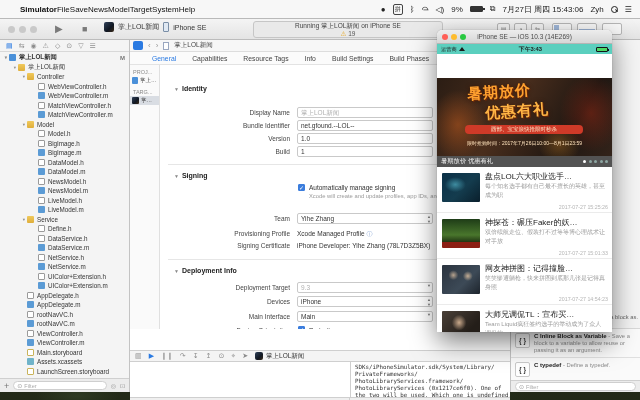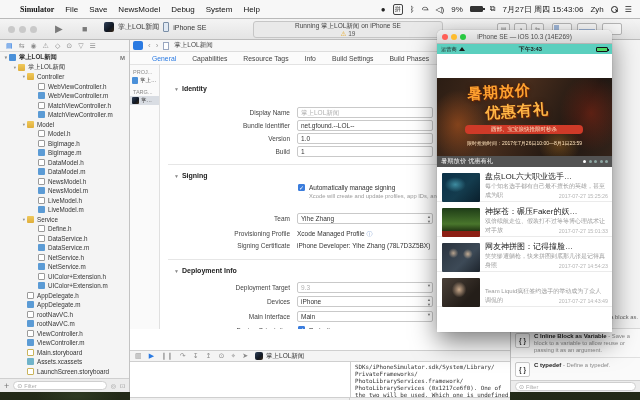--- a/index.html
+++ b/index.html
@@ -13,22 +13,22 @@
       radial-gradient(70px 18px at 75% 99%, #24301c 0%, transparent 70%),
       linear-gradient(#16190f,#232a18);
   }
   .abs { position:absolute; }
 
   
   .menubar { left:0; top:0; width:640px; height:19px; background:#f7f7f7;
     border-bottom:1px solid #b9b9b9; display:flex; align-items:center;
     font-size:8px; color:#111; }
   .menubar .apple { margin-left:10px; font-size:9px; }
-  .menubar .mname { font-weight:bold; margin-left:10px;font-family:Liberation Serif, serif; }
-  .menubar .mitem { margin-left:11px; }
+  .menubar .mname { font-weight:bold; margin-left:10px; }
+  .menubar .mitem { }
   .mb-right { margin-left:auto; display:flex; align-items:center; gap:7px; padding-right:8px; color:#222; }
   .mb-ic { font-size:8px; }
   .inputbadge { border:1px solid #444; border-radius:2px; font-size:6px; padding:0 1px; }
   .batt { width:13px; height:6px; border:1px solid #333; border-radius:1px; position:relative; background:#333; }
   .batt:after { content:""; position:absolute; right:-3px; top:1px; width:2px; height:2px; background:#333; }
   .mag { width:7px; height:7px; position:relative; }
   .mag:before { content:""; position:absolute; left:0; top:0; width:5px; height:5px; border:1px solid #222; border-radius:50%; }
   .mag:after { content:""; position:absolute; left:4px; top:4px; width:3px; height:1px; background:#222; transform:rotate(45deg); }
 
   
@@ -183,42 +183,42 @@
     transform:rotate(-4deg); text-shadow:1px 1px 0 #6d2807, 0 0 4px #3a1402; letter-spacing:1px; }
   .ribbon { position:absolute; left:28px; top:47px; width:118px; height:9px; background:#cf3a28;
     border-radius:4px; color:#ffe7c9; font-size:5.5px; text-align:center; line-height:9px; }
   .bdate { position:absolute; left:0; top:62px; width:100%; text-align:center; font-size:5px; color:#ffe3bd; }
   .caption { position:absolute; left:0; top:126px; width:100%; height:11px; background:rgba(35,35,35,.78);
     display:flex; align-items:center; font-size:6.3px; color:#f2f2f2; padding:0 4px; }
   .dots { margin-left:auto; display:flex; gap:2.5px; }
   .dot { width:3px; height:3px; border-radius:50%; background:#8da6a2; }
   .dot.active { background:#ffffff; }
   .newslist { position:absolute; left:0; top:137px; width:100%; bottom:0; background:#fff; overflow:hidden; }
-  .nitem { position:relative; height:35px; border-bottom:1px solid #ebebeb; }
+  .nitem { position:relative; height:46px; border-bottom:1px solid #ebebeb; }
   .thumb { position:absolute; left:5px; top:6px; width:38px; height:29px; border-radius:1px; }
   .thumb1 { background:radial-gradient(14px 10px at 35% 40%, #3e8ca0, transparent 75%), linear-gradient(135deg,#0b3148,#143c4e 55%,#0a1f2c); }
   .thumb2 { background:radial-gradient(7px 7px at 30% 35%, #b7a38e, transparent 70%), radial-gradient(7px 7px at 68% 38%, #c4ad94, transparent 70%), linear-gradient(135deg,#2a333e,#3d4a57 60%,#1d242c); }
   .thumb3 { background:linear-gradient(#1e3c17,#49762c 55%,#203312 80%, #8c1f14 80%, #8c1f14); }
   .thumb4 { background:radial-gradient(10px 11px at 45% 40%, #caa98b, transparent 72%), linear-gradient(135deg,#4a4038,#241e19 70%); }
   .ntitle { position:absolute; left:48px; top:4px; right:4px; font-size:8px; color:#1a1a1a;
     white-space:nowrap; overflow:hidden; }
   .nsub { position:absolute; left:48px; top:15px; width:120px; height:17px; font-size:6px; color:#9b9b9b;
     line-height:8.5px; overflow:hidden; }
   .ntime { position:absolute; right:4px; bottom:2px; font-size:5.3px; color:#b5b5b5; }
 </style>
 </head>
 <body>
 
 <div class="abs menubar">
   <span class="apple"></span>
   <span class="mname">Simulator</span>
   <span class="mitem">File</span>
   <span class="mitem">Save</span>
   <span class="mitem">NewsModel</span>
-  <span class="mitem">Debug</span>
+  <span class="mitem">Target</span>
   <span class="mitem">System</span>
   <span class="mitem">Help</span>
   <div class="mb-right">
     <span class="mb-ic">●</span>
     <span class="inputbadge">拼</span>
     <span class="mb-ic">ᛒ</span>
     <span class="mb-ic">◠̶</span>
     <span class="mb-ic">◁)</span>
     <span>9%</span>
     <span class="batt"></span>
@@ -810,18 +810,19 @@
 
       <div class="nitem">
         <span class="thumb thumb2"></span>
         <div class="ntitle">网友神拼图：记得撞脸…</div>
         <div class="nsub">笑笑惨遭躺枪，快来拼图到底那几张是记得真身照</div>
         <div class="ntime">2017-07-27 14:54:23</div>
       </div>
 
       <div class="nitem">
         <span class="thumb thumb4"></span>
+        <div class="ntitle">大师兄调侃TL：宣布买…</div>
         <div class="nsub">Team Liquid疯狂签约选手的举动成为了众人调侃的</div>
         <div class="ntime">2017-07-27 14:43:49</div>
       </div>
 
   </div>
 </div>
 
 </body></html>

